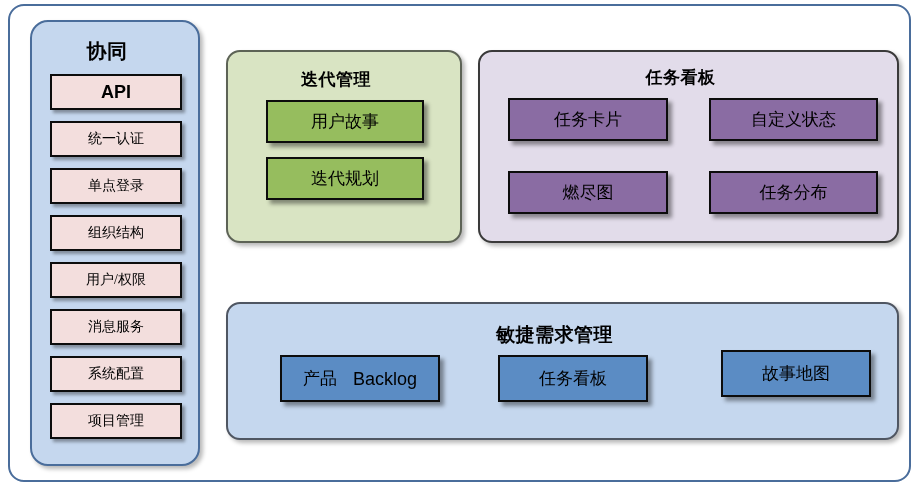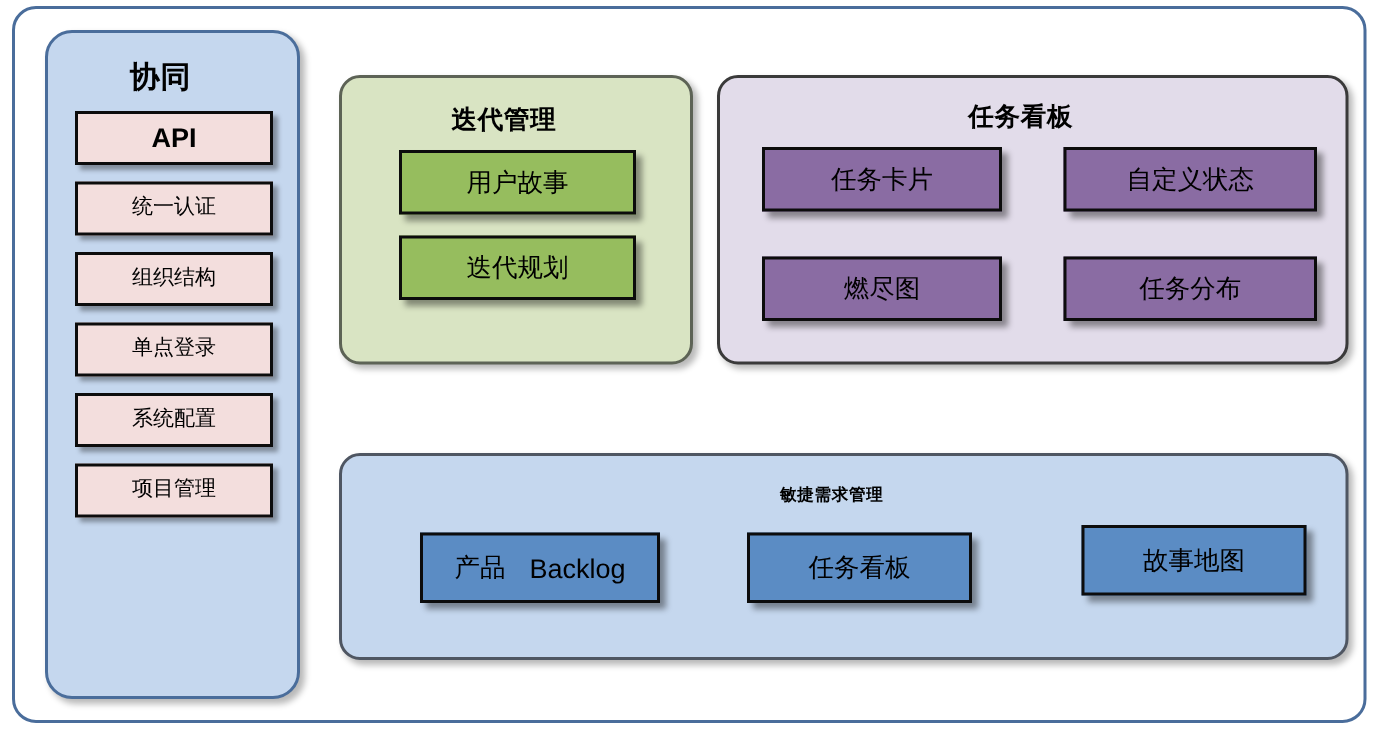--- a/index.html
+++ b/index.html
@@ -136,21 +136,21 @@
 
   
   #agile-panel {
     left: 216px;
     top: 296px;
     width: 673px;
     height: 138px;
     background: #c5d7ee;
     border-color: #4f5662;
   }
-  #agile-title { top: 18px; font-size: 11px; }
+  #agile-title { top: 18px; font-size: 19px; }
   #card-backlog   { left: 52px;  top: 51px; width: 160px; height: 47px; gap: 16px; }
   #card-roadmap   { left: 270px; top: 51px; width: 150px; height: 47px; }
   #card-storymap  { left: 493px; top: 46px; width: 150px; height: 47px; }
   .card.mixed-label {
     font-family: "Liberation Serif", "DejaVu Serif", serif;
   }
   .card .latin-bold {
     font-family: "Liberation Sans", "DejaVu Sans", sans-serif;
     font-weight: normal;
     font-size: 18px;
@@ -160,22 +160,24 @@
 <body>
 
 <div id="outer-frame">
 
   <div class="panel" id="sidebar-panel">
     <div class="panel-title" id="sidebar-title">协同</div>
 
     <div class="sidebar-list">
       <div class="sidebar-item bold-label">API</div>
       <div class="sidebar-item">统一认证</div>
+      <div class="sidebar-item">单点登录</div>
       <div class="sidebar-item">组织结构</div>
-      <div class="sidebar-item">单点登录</div>
+      <div class="sidebar-item">用户/权限</div>
+      <div class="sidebar-item">消息服务</div>
       <div class="sidebar-item">系统配置</div>
       <div class="sidebar-item">项目管理</div>
     </div>
   </div>
 
   <div class="panel" id="iteration-panel">
     <div class="panel-title" id="iteration-title">迭代管理</div>
     <div class="card green" id="card-user-story">用户故事</div>
     <div class="card green" id="card-iter-plan">迭代规划</div>
   </div>

